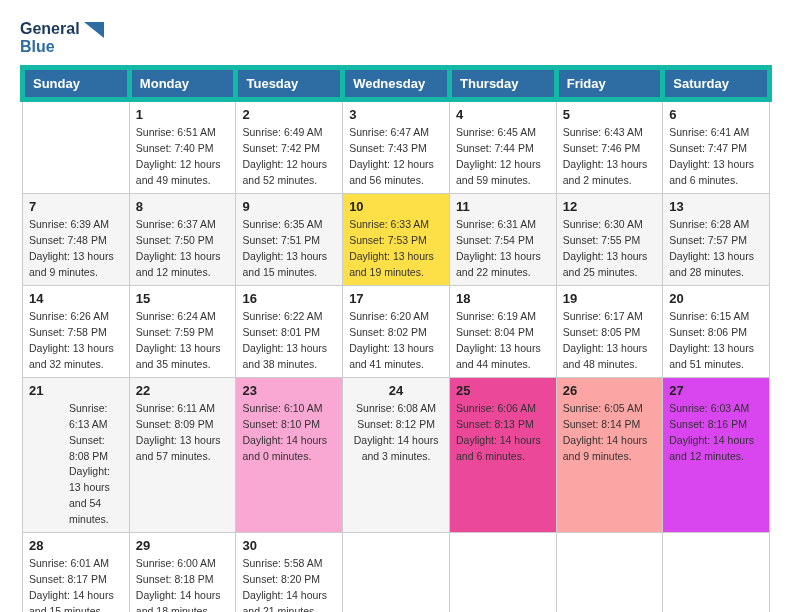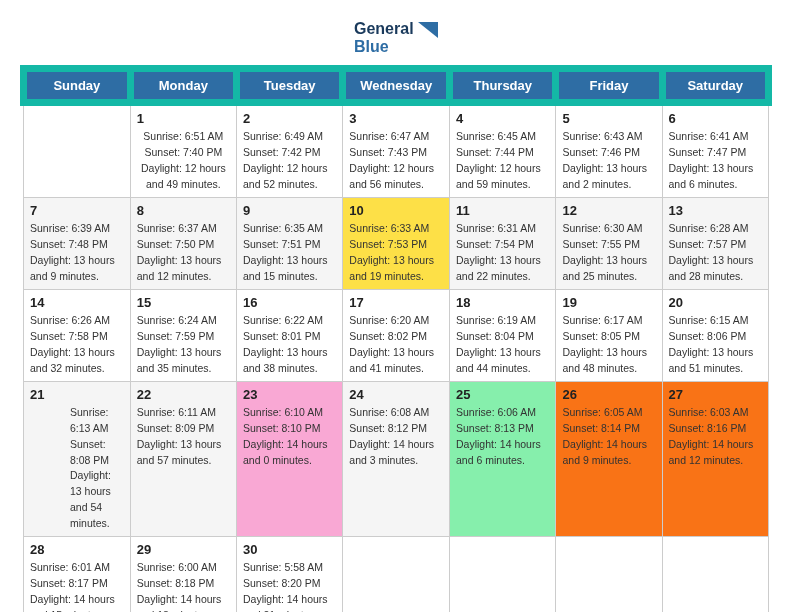--- a/index.html
+++ b/index.html
@@ -5,21 +5,21 @@
     * { box-sizing: border-box; margin: 0; padding: 0; }
     body {
       font-family: Arial, sans-serif;
       background: #fff;
       width: 792px;
       min-height: 612px;
       padding: 20px;
     }
     .header {
       display: flex;
-      justify-content: center;
+      justify-content: flex-start;
       align-items: flex-start;
       margin-bottom: 10px;
     }
     .logo {
       display: flex;
       align-items: center;
       gap: 4px;
     }
     .title-block {
       text-align: right;
@@ -34,25 +34,25 @@
       color: #333;
     }
     .calendar {
       width: 100%;
       border-collapse: collapse;
       font-size: 11px;
     }
     .calendar th {
       background: #2e6da4;
       color: #fff;
-      text-align: center;
+      text-align: left;
       padding: 6px 8px;
       font-size: 13px;
       font-weight: bold;
-      border: 7px solid #14b8a6;
+      border: 5px solid #14b8a6;
     }
     .calendar td {
       border: 1px solid #ccc;
       vertical-align: top;
       padding: 5px 6px;
       width: 107px;
       min-height: 70px;
       background: #fff;
     }
     .calendar tr:nth-child(even) td {
@@ -106,21 +106,21 @@
         <th>Thursday</th>
         <th>Friday</th>
         <th>Saturday</th>
       </tr>
   </thead>
   <tbody id="calendar-body">
   <tr class="week-row">
         <td class="empty-cell"></td>
         <td>
           <div class="day-number">1</div>
-          <div class="day-info" style="white-space: pre-line; text-align: center;">Sunrise: 6:51 AM
+          <div class="day-info" style="white-space: pre-line;">Sunrise: 6:51 AM
 Sunset: 7:40 PM
 Daylight: 12 hours
 and 49 minutes.</div>
         </td>
         <td>
           <div class="day-number">2</div>
           <div class="day-info" style="white-space: pre-line;">Sunrise: 6:49 AM
 Sunset: 7:42 PM
 Daylight: 12 hours
 and 52 minutes.</div>
@@ -271,42 +271,42 @@
 Daylight: 13 hours
 and 57 minutes.</div>
         </td>
         <td style="background: #f9a8d4;">
           <div class="day-number">23</div>
           <div class="day-info" style="white-space: pre-line;">Sunrise: 6:10 AM
 Sunset: 8:10 PM
 Daylight: 14 hours
 and 0 minutes.</div>
         </td>
-        <td style="background: rgb(245, 245, 245);">
+        <td style="background: rgb(245, 245, 245); text-align: center;">
           <div class="day-number">24</div>
           <div class="day-info" style="white-space: pre-line;">Sunrise: 6:08 AM
 Sunset: 8:12 PM
 Daylight: 14 hours
 and 3 minutes.</div>
         </td>
-        <td style="background: #86efac;">
+        <td style="background: #ec4899;">
           <div class="day-number">25</div>
           <div class="day-info" style="white-space: pre-line;">Sunrise: 6:06 AM
 Sunset: 8:13 PM
 Daylight: 14 hours
 and 6 minutes.</div>
         </td>
-        <td style="background: #f97316; margin-left: 20px;">
+        <td style="background: #fca5a5; margin-left: 20px;">
           <div class="day-number">26</div>
           <div class="day-info" style="white-space: pre-line;">Sunrise: 6:05 AM
 Sunset: 8:14 PM
 Daylight: 14 hours
 and 9 minutes.</div>
         </td>
-        <td style="background: #f97316; margin-left: 8px;">
+        <td style="background: #d946ef; margin-left: 8px;">
           <div class="day-number">27</div>
           <div class="day-info" style="white-space: pre-line;">Sunrise: 6:03 AM
 Sunset: 8:16 PM
 Daylight: 14 hours
 and 12 minutes.</div>
         </td>
       </tr>
       <tr class="week-row">
         <td>
           <div class="day-number">28</div>

